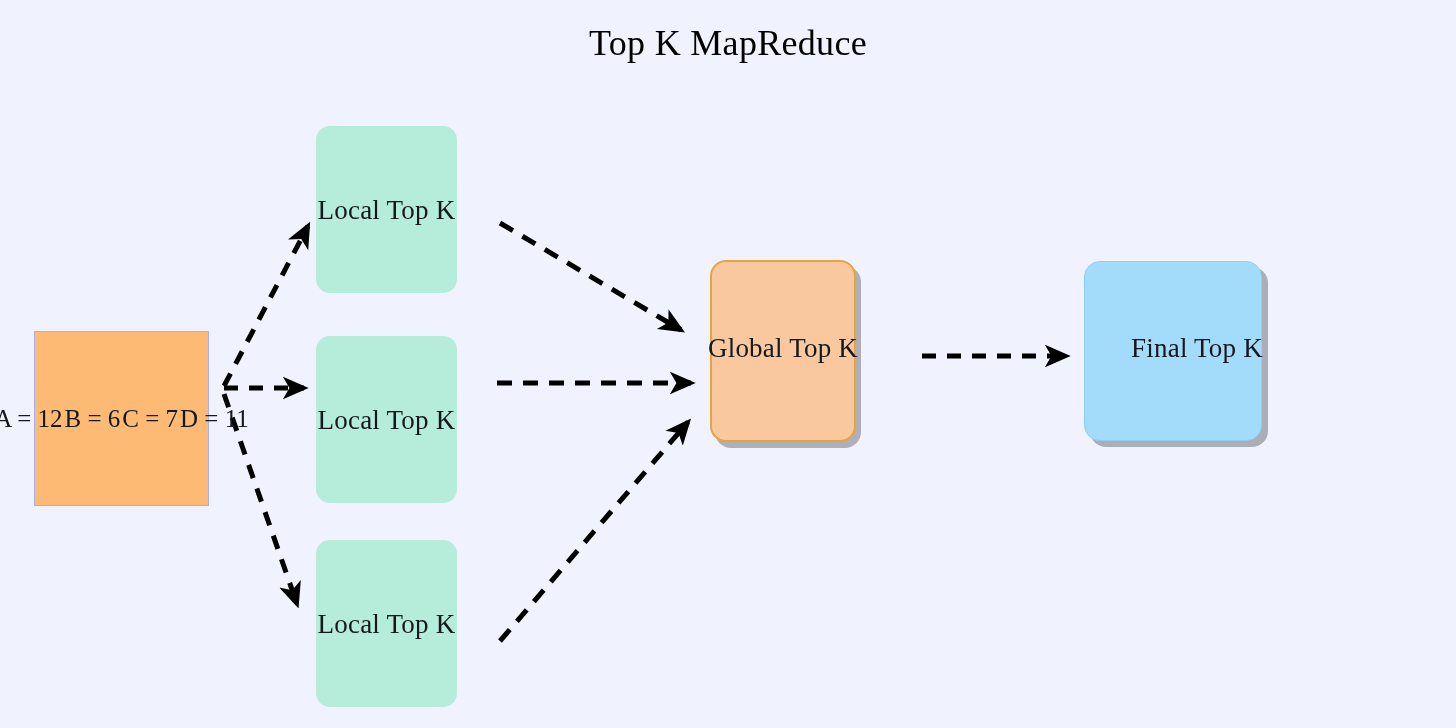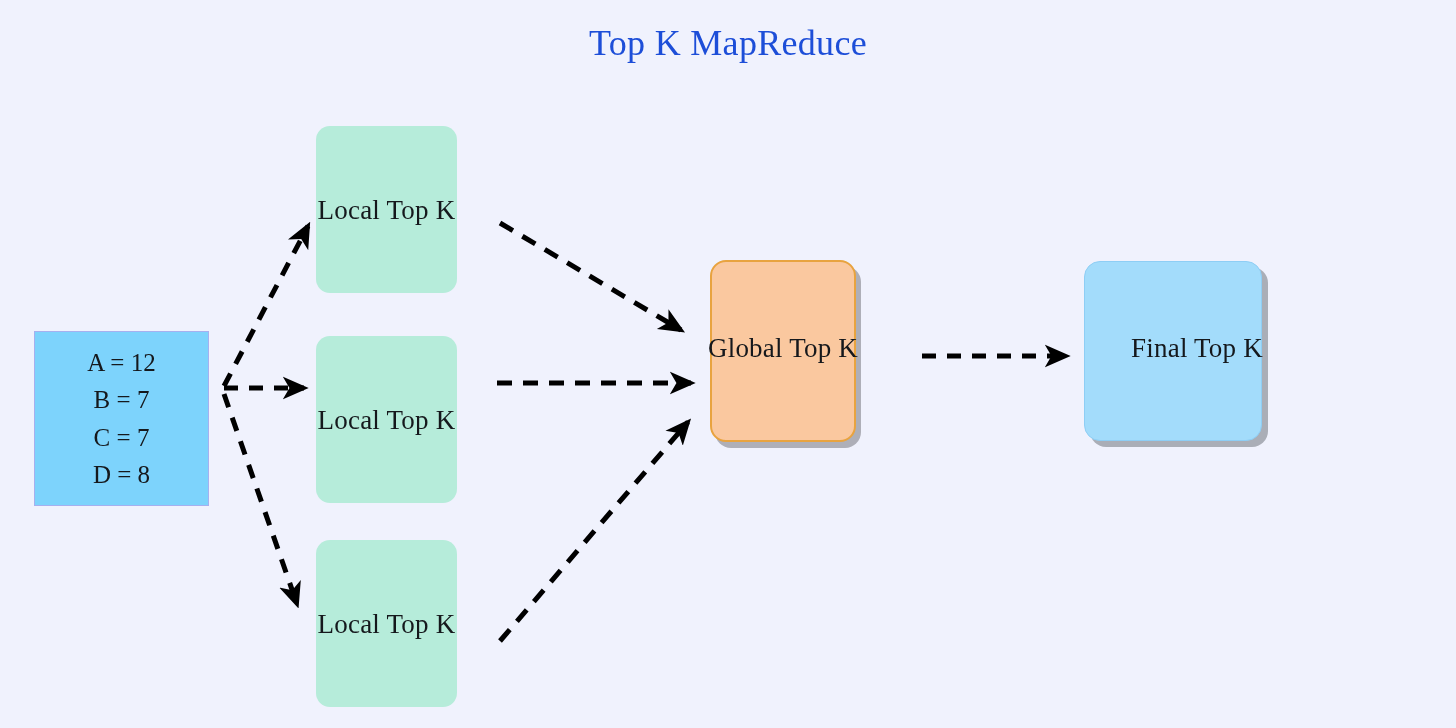--- a/index.html
+++ b/index.html
@@ -41,34 +41,34 @@
   }
 
   
   #title {
     position: absolute;
     left: 0;
     top: 22px;
     width: 1456px;
     text-align: center;
     font-size: 36px;
-    color: #1d4ed8;
+    color: #000000;
     letter-spacing: 0.3px;
   }
 
   
   #input-box {
     left: 34px;
     top: 331px;
     width: 175px;
     height: 175px;
-    background: #7dd3fc;
+    background: #fdba74;
     border: 1px solid #a6b0ef;
     border-radius: 0;
-    flex-direction: column;
+    flex-direction: row;
     align-items: center;
     justify-content: center;
     gap: 2px;
   }
   #input-box .entry {
     font-size: 25px;
     line-height: 1.42;
     color: #15181c;
     white-space: nowrap;
   }
@@ -145,23 +145,23 @@
 
     <line x1="497" y1="383" x2="691" y2="383" stroke="#000" stroke-width="5" stroke-dasharray="15,11" stroke-linecap="butt" marker-end="url(#ah)"></line>
 
     <line x1="500" y1="641" x2="688" y2="422" stroke="#000" stroke-width="5" stroke-dasharray="15,11" stroke-linecap="butt" marker-end="url(#ah)"></line>
 
     <line x1="922" y1="356" x2="1066" y2="356" stroke="#000" stroke-width="5" stroke-dasharray="14,11" stroke-linecap="butt" marker-end="url(#ah)"></line>
   </svg>
 
   <div class="node" id="input-box">
     <span class="entry">A = 12</span>
-    <span class="entry">B = 7</span>
+    <span class="entry">B = 6</span>
     <span class="entry">C = 7</span>
-    <span class="entry">D = 8</span>
+    <span class="entry">D = 11</span>
   </div>
 
   <div class="node mapper" id="mapper-0">
     <span class="node-label">Local Top K</span>
   </div>
 
   <div class="node mapper" id="mapper-1">
     <span class="node-label">Local Top K</span>
   </div>
 

